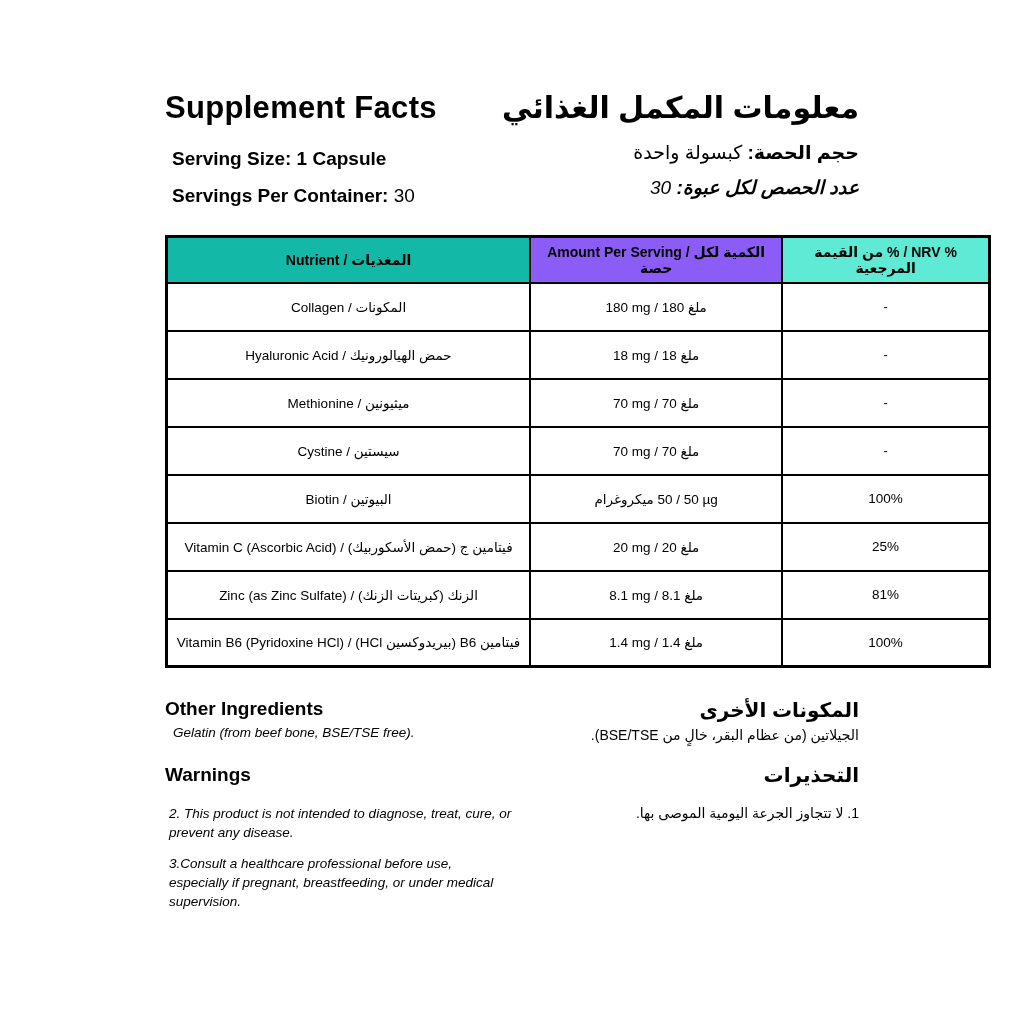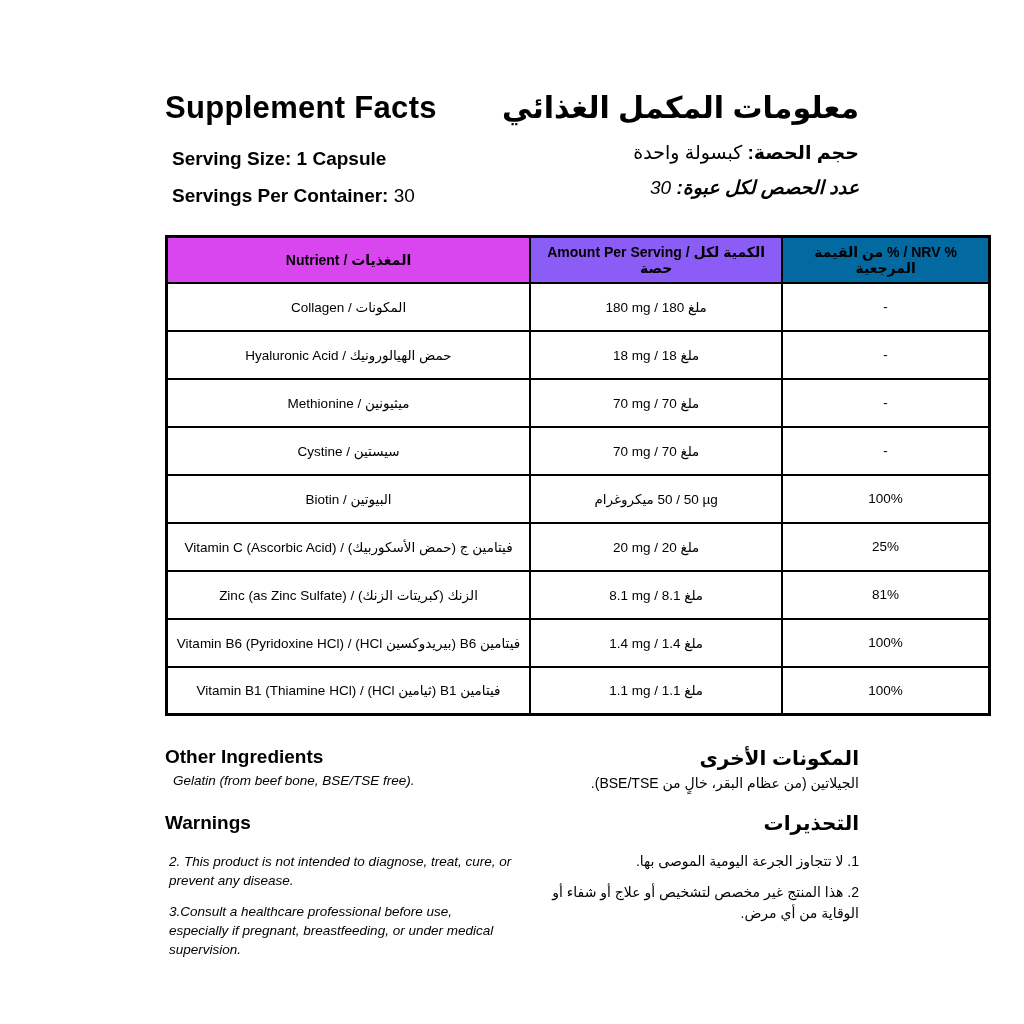--- a/index.html
+++ b/index.html
@@ -70,23 +70,23 @@
         <div class="serving-line">
           <span>عدد الحصص لكل عبوة:</span>
           <span class="value-regular">30</span>
         </div>
       </div>
     </div>
 
     <table class="facts-table">
       <thead>
         <tr>
-            <th style="background: #d946ef;"><span dir="ltr">Nutrient /</span> <span dir="rtl">المغذيات</span></th>
+            <th style="background: #14b8a6;"><span dir="ltr">Nutrient /</span> <span dir="rtl">المغذيات</span></th>
             <th style="background: #8b5cf6;"><span dir="ltr">Amount Per Serving /</span> <span dir="rtl">الكمية لكل حصة</span></th>
-            <th style="background: #0369a1;"><span dir="rtl">% NRV / % من القيمة المرجعية</span></th>
+            <th style="background: #5eead4;"><span dir="rtl">% NRV / % من القيمة المرجعية</span></th>
           </tr>
       </thead>
       <tbody>
           <tr>
             <td><span dir="ltr">Collagen /</span> <span dir="rtl">المكونات</span></td>
             <td><span dir="ltr">180 mg / 180</span> <span dir="rtl">ملغ</span></td>
             <td>-</td>
           </tr>
           <tr>
             <td><span dir="ltr">Hyaluronic Acid /</span> <span dir="rtl">حمض الهيالورونيك</span></td>
@@ -116,43 +116,37 @@
           <tr>
             <td><span dir="ltr">Zinc (as Zinc Sulfate) /</span> <span dir="rtl">الزنك (كبريتات الزنك)</span></td>
             <td><span dir="ltr">8.1 mg / 8.1</span> <span dir="rtl">ملغ</span></td>
             <td>81%</td>
           </tr>
           <tr>
             <td><span dir="ltr">Vitamin B6 (Pyridoxine HCl) /</span> <span dir="rtl">فيتامين B6 (بيريدوكسين HCl)</span></td>
             <td><span dir="ltr">1.4 mg / 1.4</span> <span dir="rtl">ملغ</span></td>
             <td>100%</td>
           </tr>
-          <tr>
-            <td><span dir="ltr">Vitamin B1 (Thiamine HCl) /</span> <span dir="rtl">فيتامين B1 (ثيامين HCl)</span></td>
-            <td><span dir="ltr">1.1 mg / 1.1</span> <span dir="rtl">ملغ</span></td>
-            <td>100%</td>
-          </tr>
         </tbody>
     </table>
 
     <div class="bottom-row">
       <div class="col-en">
         <div class="h-en">Other Ingredients</div>
         <div class="text-en-italic">Gelatin (from beef bone, BSE/TSE free).</div>
         <div class="h-en warnings-h">Warnings</div>
         <div class="warn-list-en">
             <div class="warn-item-en">2. This product is not intended to diagnose, treat, cure, or prevent any disease.</div>
             <div class="warn-item-en">3.Consult a healthcare professional before use, especially if pregnant, breastfeeding, or under medical supervision.</div>
           </div>
       </div>
       <div class="col-ar" dir="rtl">
         <div class="h-ar">المكونات الأخرى</div>
         <div class="text-ar">الجيلاتين (من عظام البقر، خالٍ من BSE/TSE).</div>
         <div class="h-ar warnings-h">التحذيرات</div>
         <div class="warn-list-ar">
             <div class="warn-item-ar">1. لا تتجاوز الجرعة اليومية الموصى بها.</div>
-            <div class="warn-item-ar">2. هذا المنتج غير مخصص لتشخيص أو علاج أو شفاء أو الوقاية من أي مرض.</div>
           </div>
       </div>
     </div>
 
   </div>
 </div>
 
 </body></html>

